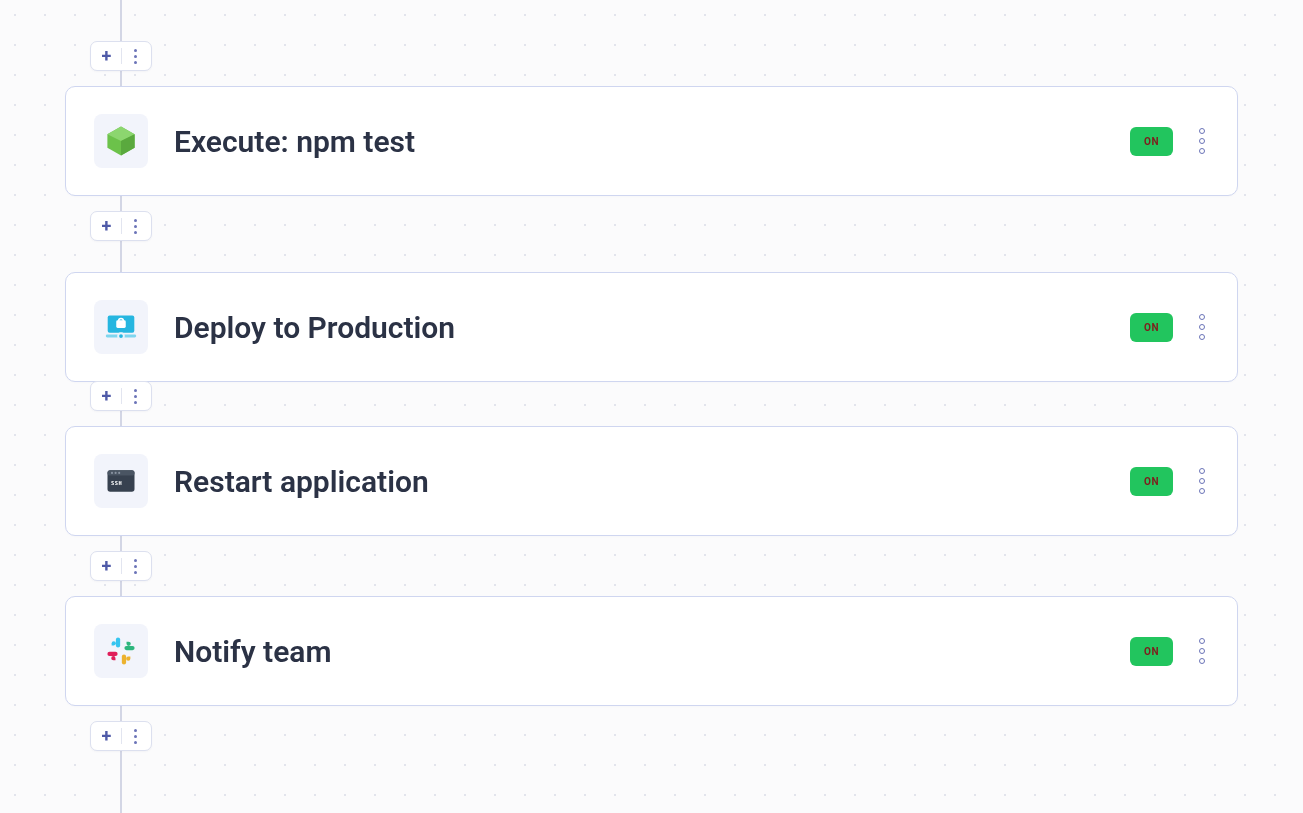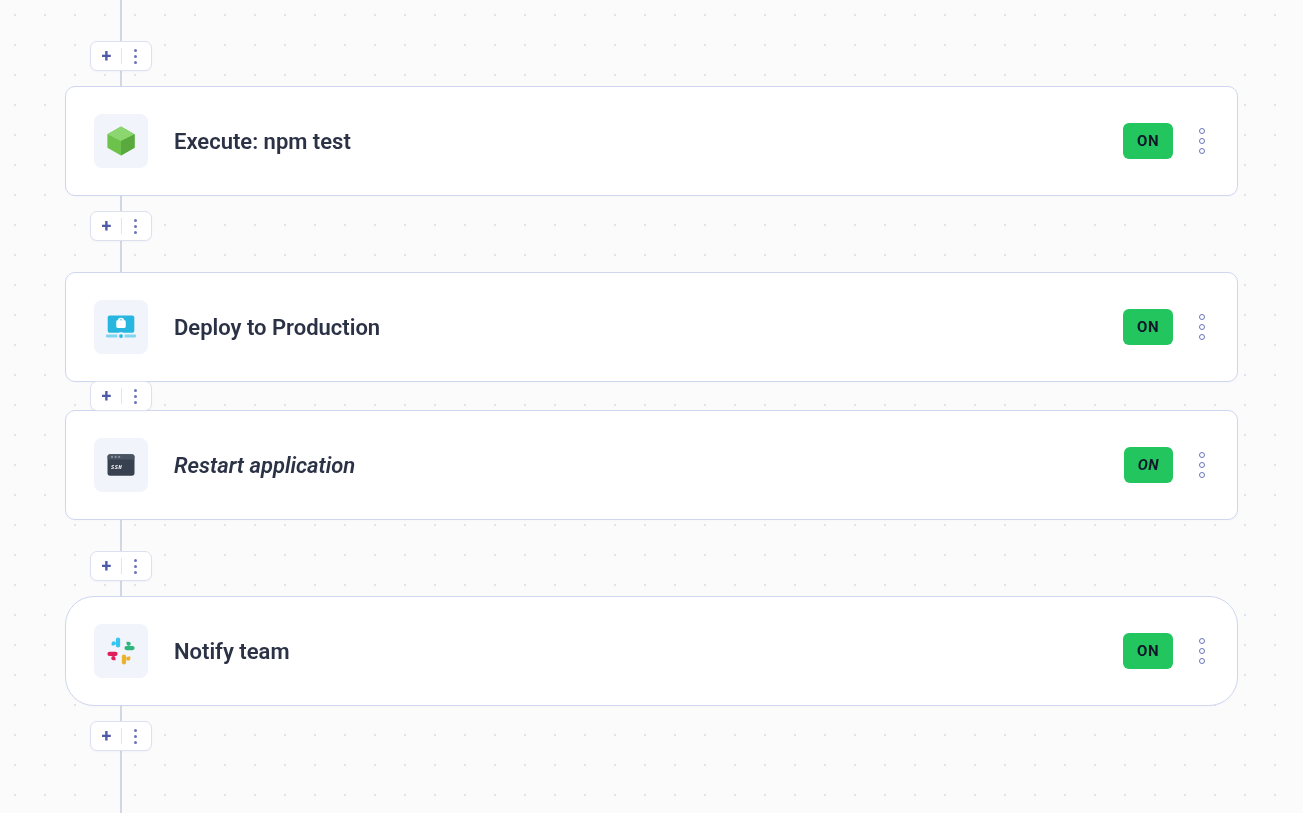--- a/index.html
+++ b/index.html
@@ -46,30 +46,30 @@
     height: 54px;
     border-radius: 8px;
     background: #f2f4fb;
     display: flex;
     align-items: center;
     justify-content: center;
     margin-right: 26px;
     flex-shrink: 0;
   }
   .step-title {
-    font-size: 22px;
+    font-size: 30px;
     font-weight: 600;
     color: #2b3245;
     flex: 1;
   }
   .toggle-on {
     background: #22c55e;
-    color: #0f172a;
+    color: #7f1d1d;
     font-weight: 700;
-    font-size: 15px;
+    font-size: 10px;
     letter-spacing: 0.5px;
     padding: 9px 14px;
     border-radius: 6px;
     margin-right: 22px;
     cursor: pointer;
     user-select: none;
   }
   .step-menu {
     display: flex;
     flex-direction: column;
@@ -186,21 +186,21 @@
       </div>
       <div class="between" style="top: 381px;">
         <div class="plus">+</div>
         <div class="sep"></div>
         <div class="kebab">
           <span></span>
           <span></span>
           <span></span>
         </div>
       </div>
-      <div class="step" style="top: 410px; font-style: italic;">
+      <div class="step" style="top: 426px;">
         <div class="step-icon">
           <svg width="36" height="36" viewBox="0 0 40 40">
             <rect x="5" y="8" width="30" height="24" rx="3" fill="#37414f"></rect>
             <rect x="5" y="8" width="30" height="6" rx="3" fill="#4a5563"></rect>
             <circle cx="10" cy="11" r="1.2" fill="#8892a0"></circle>
             <circle cx="14" cy="11" r="1.2" fill="#8892a0"></circle>
             <circle cx="18" cy="11" r="1.2" fill="#8892a0"></circle>
             <text x="9" y="24" font-family="monospace" font-size="6" font-weight="700" fill="#ffffff" letter-spacing="0.5">SSH</text>
           </svg>
         </div>
@@ -214,21 +214,21 @@
       </div>
       <div class="between" style="top: 551px;">
         <div class="plus">+</div>
         <div class="sep"></div>
         <div class="kebab">
           <span></span>
           <span></span>
           <span></span>
         </div>
       </div>
-      <div class="step" style="top: 596px; border-radius: 29px;">
+      <div class="step" style="top: 596px;">
         <div class="step-icon">
           <svg width="34" height="34" viewBox="0 0 40 40">
             <rect x="14" y="4" width="5" height="12" rx="2.5" fill="#36C5F0"></rect>
             <path d="M9 14 a2.5 2.5 0 1 1 2.5 2.5 H9 Z" fill="#36C5F0" transform="translate(0,-3)"></path>
             <rect x="24" y="14" width="12" height="5" rx="2.5" fill="#2EB67D"></rect>
             <path d="M26 9 a2.5 2.5 0 1 1 -2.5 2.5 V9 Z" fill="#2EB67D" transform="translate(3,0)"></path>
             <rect x="21" y="24" width="5" height="12" rx="2.5" fill="#ECB22E"></rect>
             <path d="M31 26 a2.5 2.5 0 1 1 -2.5 -2.5 H31 Z" fill="#ECB22E" transform="translate(0,3)"></path>
             <rect x="4" y="21" width="12" height="5" rx="2.5" fill="#E01E5A"></rect>
             <path d="M14 31 a2.5 2.5 0 1 1 2.5 -2.5 V31 Z" fill="#E01E5A" transform="translate(-3,0)"></path>

